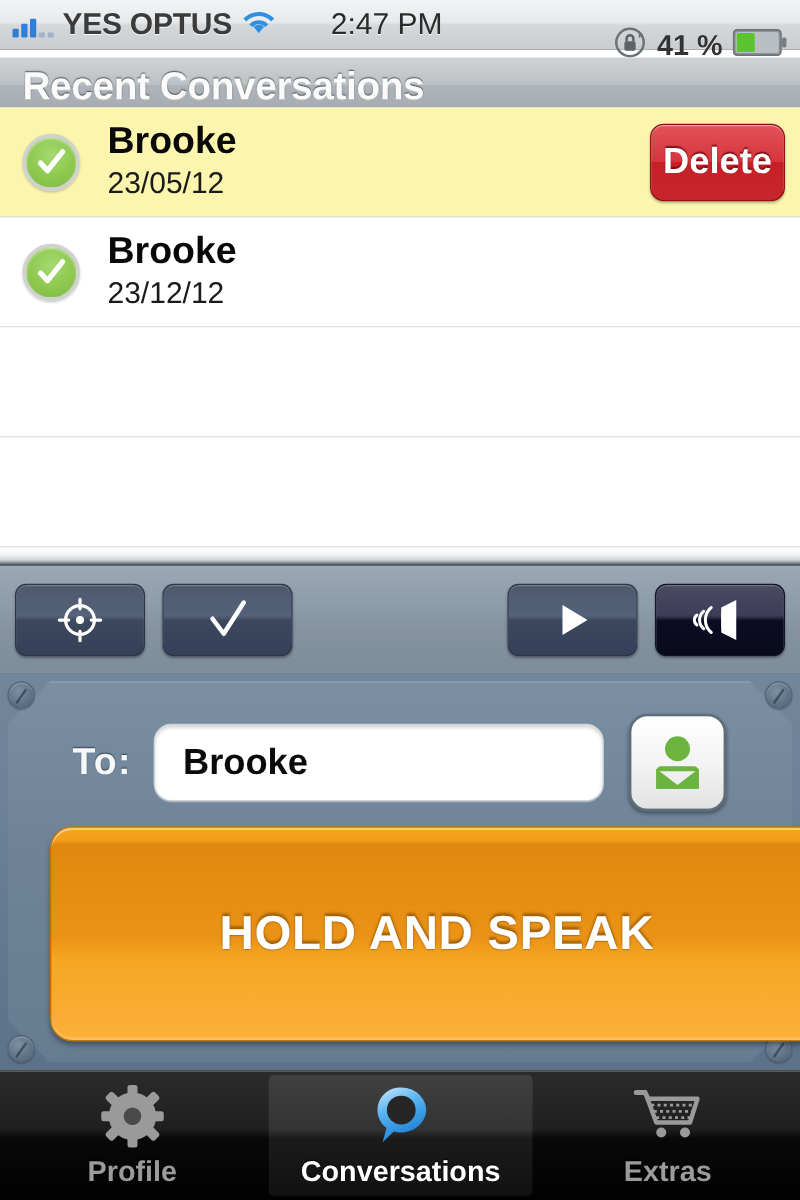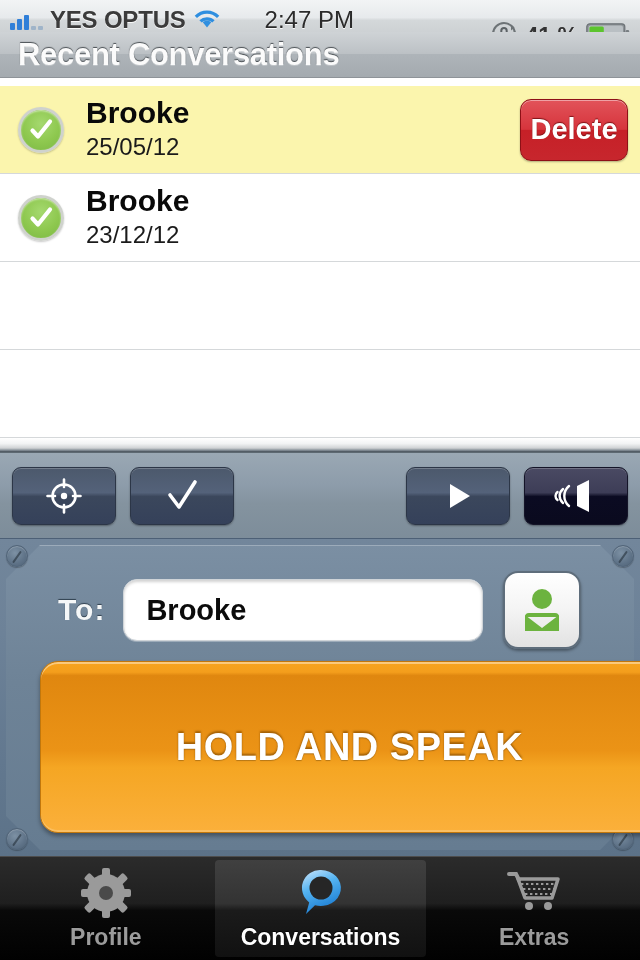--- a/index.html
+++ b/index.html
@@ -37,21 +37,21 @@
   }
   .signal{ display:flex; align-items:flex-end; gap:2px; height:20px; }
   .signal i{ display:block; width:5px; background:#2f7fd8; border-radius:1px; }
   .signal i.b1{ height:7px; }
   .signal i.b2{ height:11px; }
   .signal i.b3{ height:15px; }
   .signal i.off{ background:#9fb4c9; height:4px; }
 
   
   .navbar{
-    position:absolute; top:32px; left:0; width:640px; height:46px;
+    position:absolute; top:46px; left:0; width:640px; height:46px;
     background:linear-gradient(to bottom,#cfd3d6 0%,#bcc1c5 48%,#aeb4b9 50%,#a4aaaf 100%);
     border-bottom:1px solid #8e9398;
     display:flex; align-items:center;
   }
   .navtitle{
     font-size:31px; font-weight:bold; color:#fbfbfb; padding-left:18px;
     letter-spacing:-0.3px;
     text-shadow:0 -1px 1px rgba(60,65,70,.9), 0 1px 0 rgba(255,255,255,.25);
   }
 
@@ -267,21 +267,21 @@
   <div class="list">
 
     <div class="row sel">
       <div class="checkicon">
         <svg viewBox="0 0 28 28">
           <path d="M5.5 14.5 l5.5 6 L23 5.5" fill="none" stroke="#ffffff" stroke-width="4.2" stroke-linecap="round" stroke-linejoin="round"></path>
         </svg>
       </div>
       <div class="rowtext">
         <div class="rowname">Brooke</div>
-        <div class="rowdate">25/05/12</div>
+        <div class="rowdate">23/05/12</div>
       </div>
       <div class="delete-btn">
         <span>Delete</span>
       </div>
     </div>
 
     <div class="row">
       <div class="checkicon">
         <svg viewBox="0 0 28 28">
           <path d="M5.5 14.5 l5.5 6 L23 5.5" fill="none" stroke="#ffffff" stroke-width="4.2" stroke-linecap="round" stroke-linejoin="round"></path>

